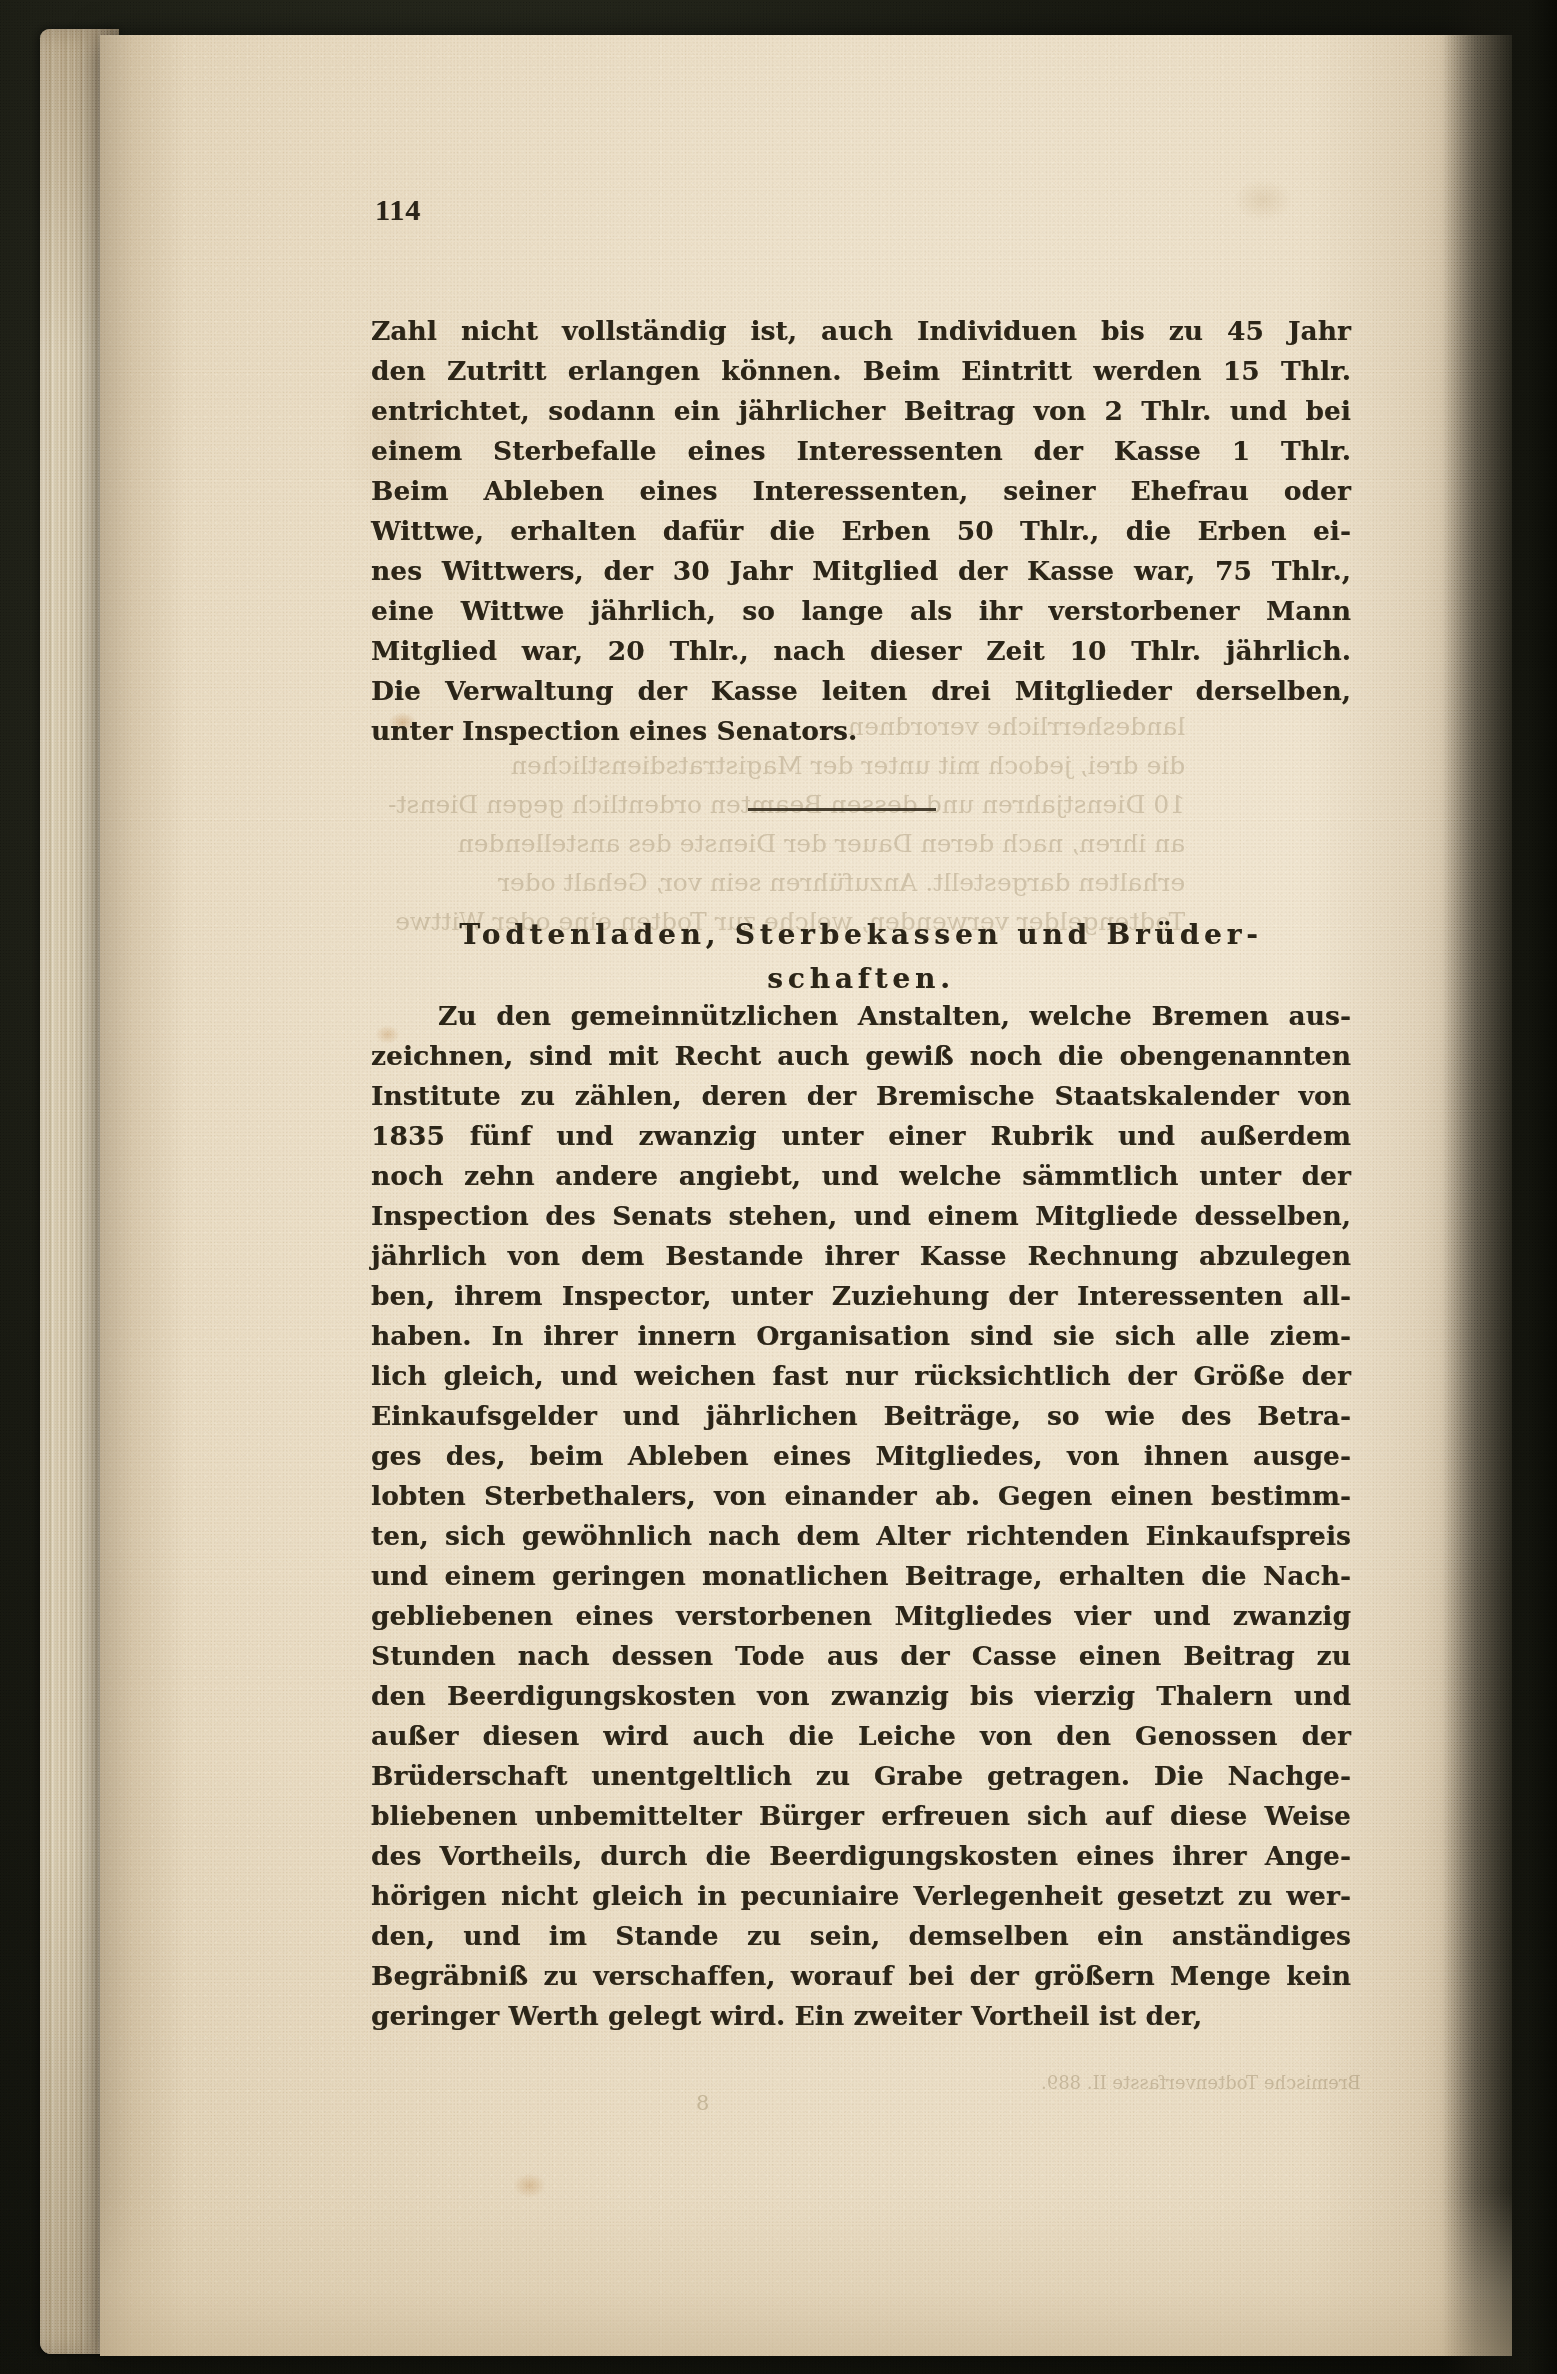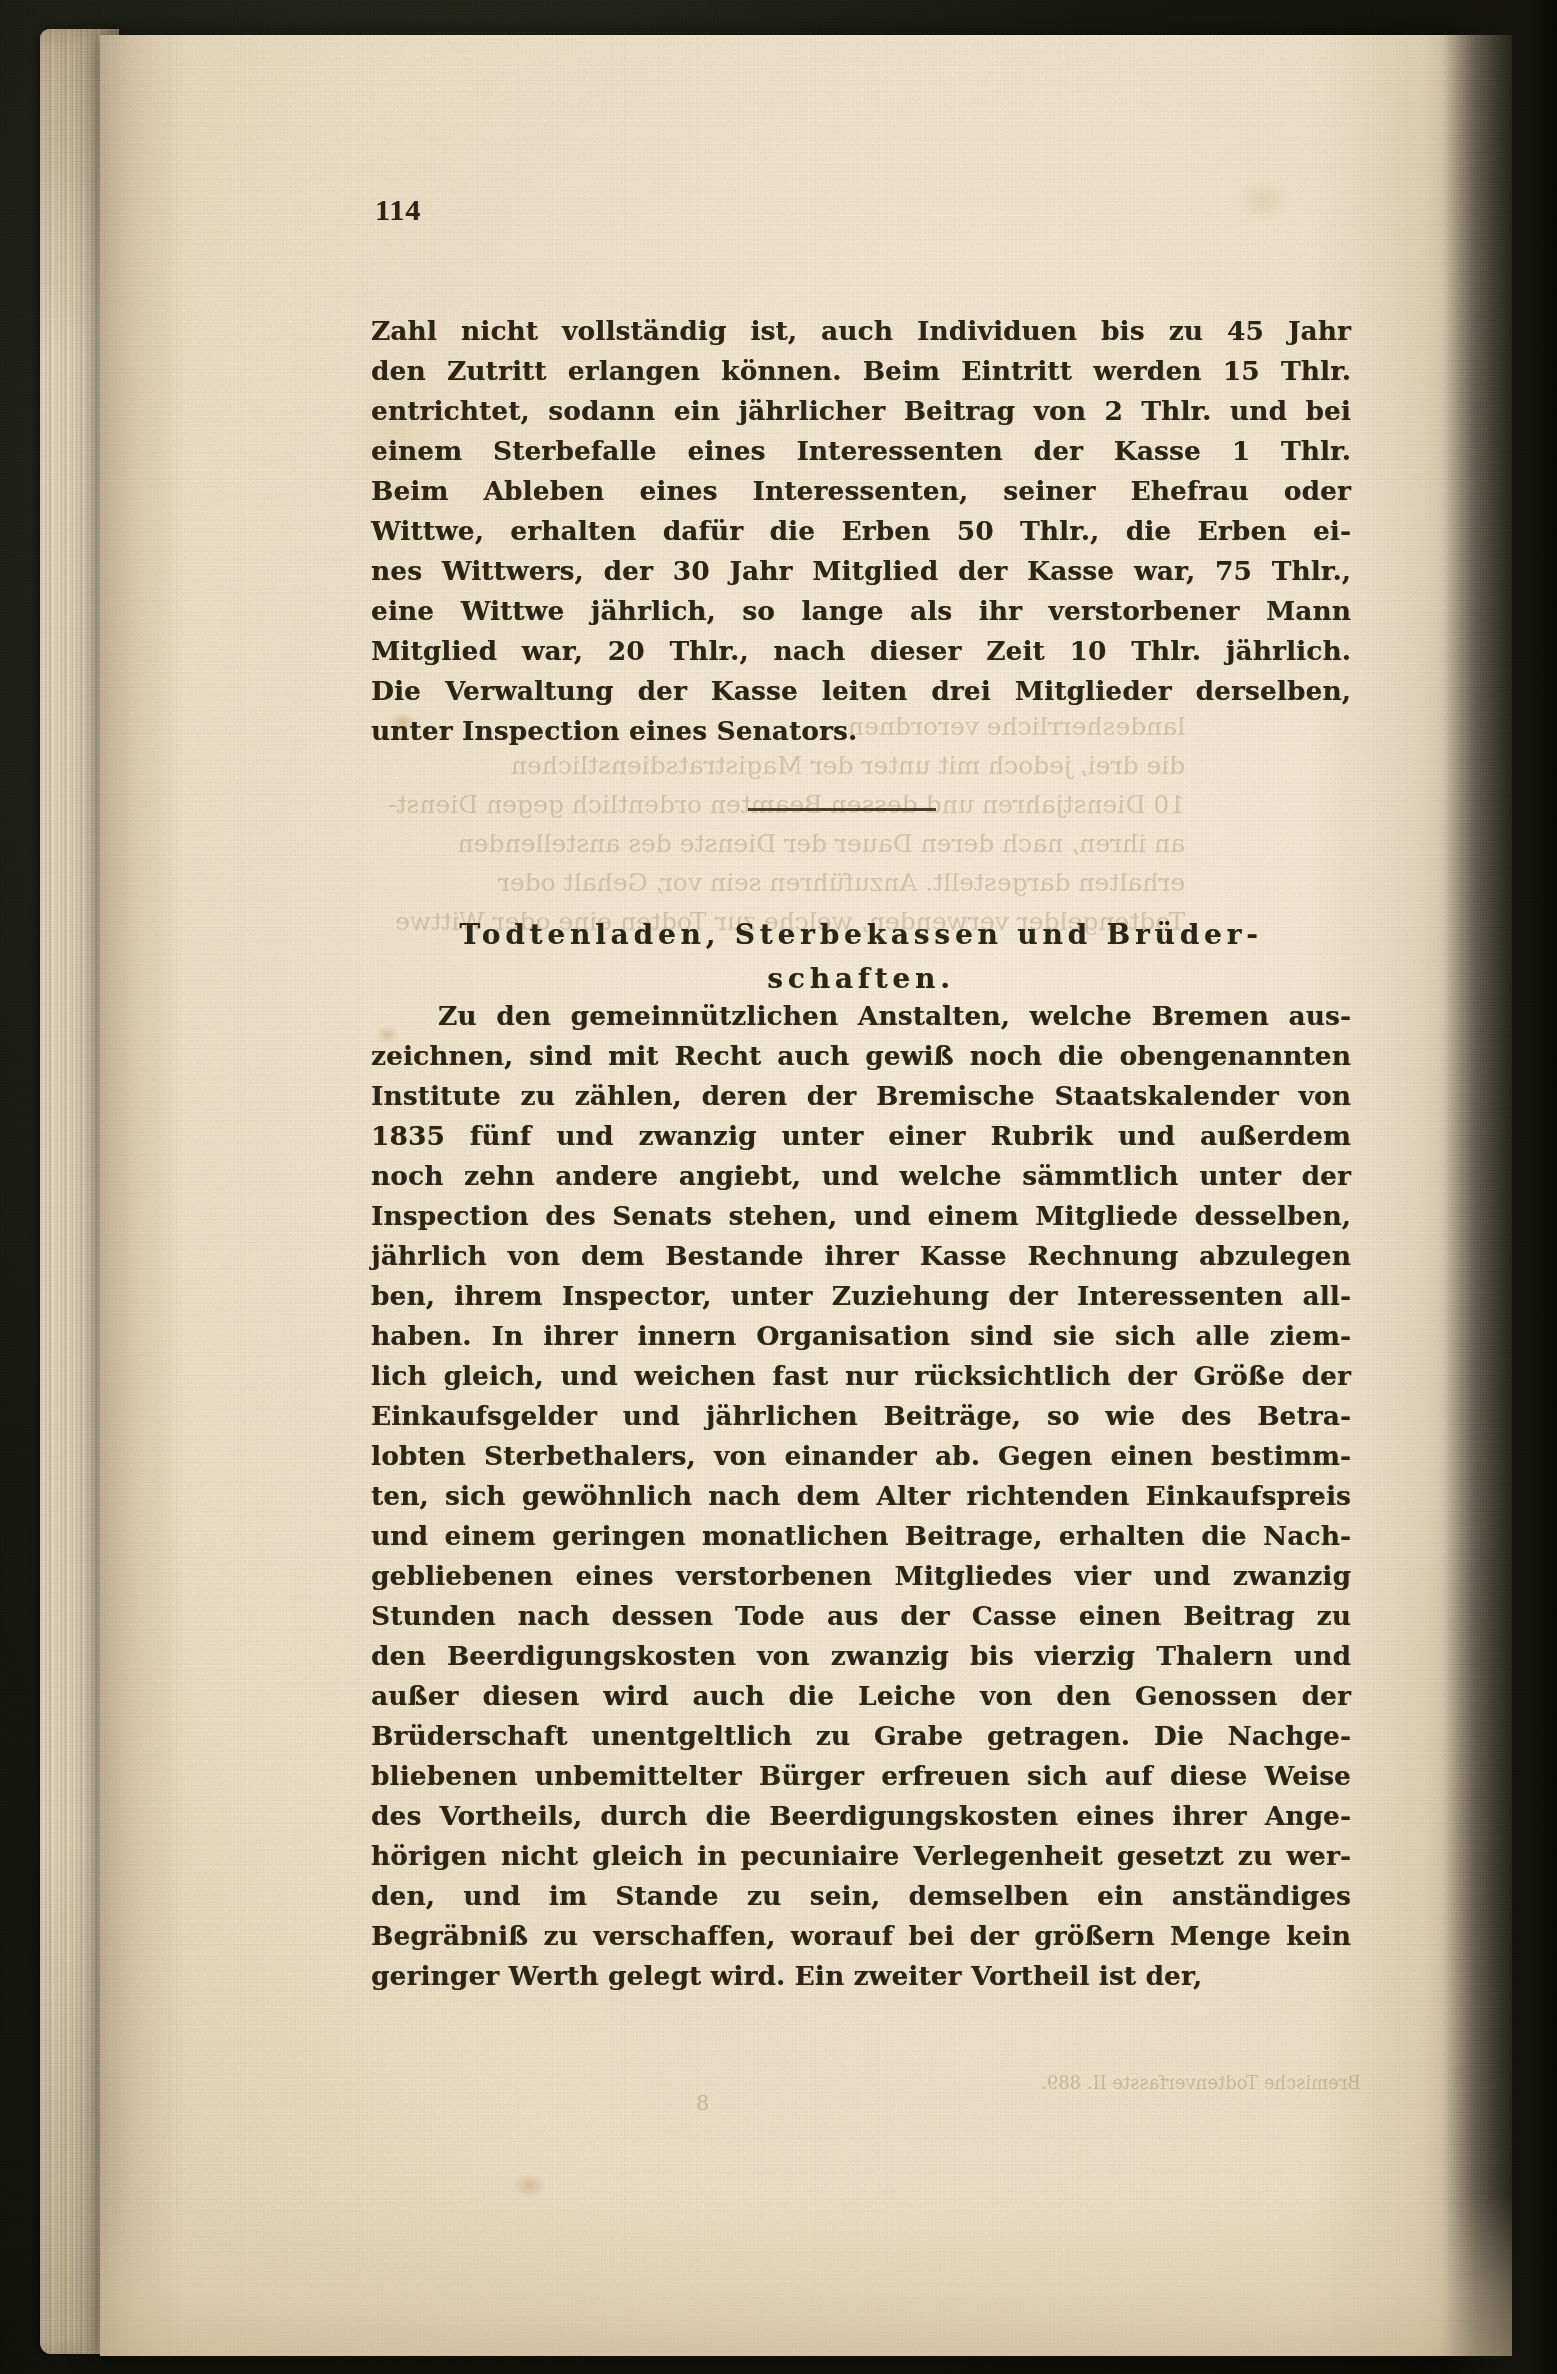--- a/index.html
+++ b/index.html
@@ -324,20 +324,21 @@
         <div class="line just">zeichnen, sind mit Recht auch gewiß noch die obengenannten</div>
         <div class="line just">Institute zu zählen, deren der Bremische Staatskalender von</div>
         <div class="line just">1835 fünf und zwanzig unter einer Rubrik und außerdem</div>
         <div class="line just">noch zehn andere angiebt, und welche sämmtlich unter der</div>
         <div class="line just">Inspection des Senats stehen, und einem Mitgliede desselben,</div>
         <div class="line just">jährlich von dem Bestande ihrer Kasse Rechnung abzulegen</div>
         <div class="line just">ben, ihrem Inspector, unter Zuziehung der Interessenten all-</div>
         <div class="line just">haben.  In ihrer innern Organisation sind sie sich alle ziem-</div>
         <div class="line just">lich gleich, und weichen fast nur rücksichtlich der Größe der</div>
         <div class="line just">Einkaufsgelder und jährlichen Beiträge, so wie des Betra-</div>
+        <div class="line just">ges des, beim Ableben eines Mitgliedes, von ihnen ausge-</div>
         <div class="line just">lobten Sterbethalers, von einander ab.  Gegen einen bestimm-</div>
         <div class="line just">ten, sich gewöhnlich nach dem Alter richtenden Einkaufspreis</div>
         <div class="line just">und einem geringen monatlichen Beitrage, erhalten die Nach-</div>
         <div class="line just">gebliebenen eines verstorbenen Mitgliedes vier und zwanzig</div>
         <div class="line just">Stunden nach dessen Tode aus der Casse einen Beitrag zu</div>
         <div class="line just">den Beerdigungskosten von zwanzig bis vierzig Thalern und</div>
         <div class="line just">außer diesen wird auch die Leiche von den Genossen der</div>
         <div class="line just">Brüderschaft unentgeltlich zu Grabe getragen.  Die Nachge-</div>
         <div class="line just">bliebenen unbemittelter Bürger erfreuen sich auf diese Weise</div>
         <div class="line just">des Vortheils, durch die Beerdigungskosten eines ihrer Ange-</div>

